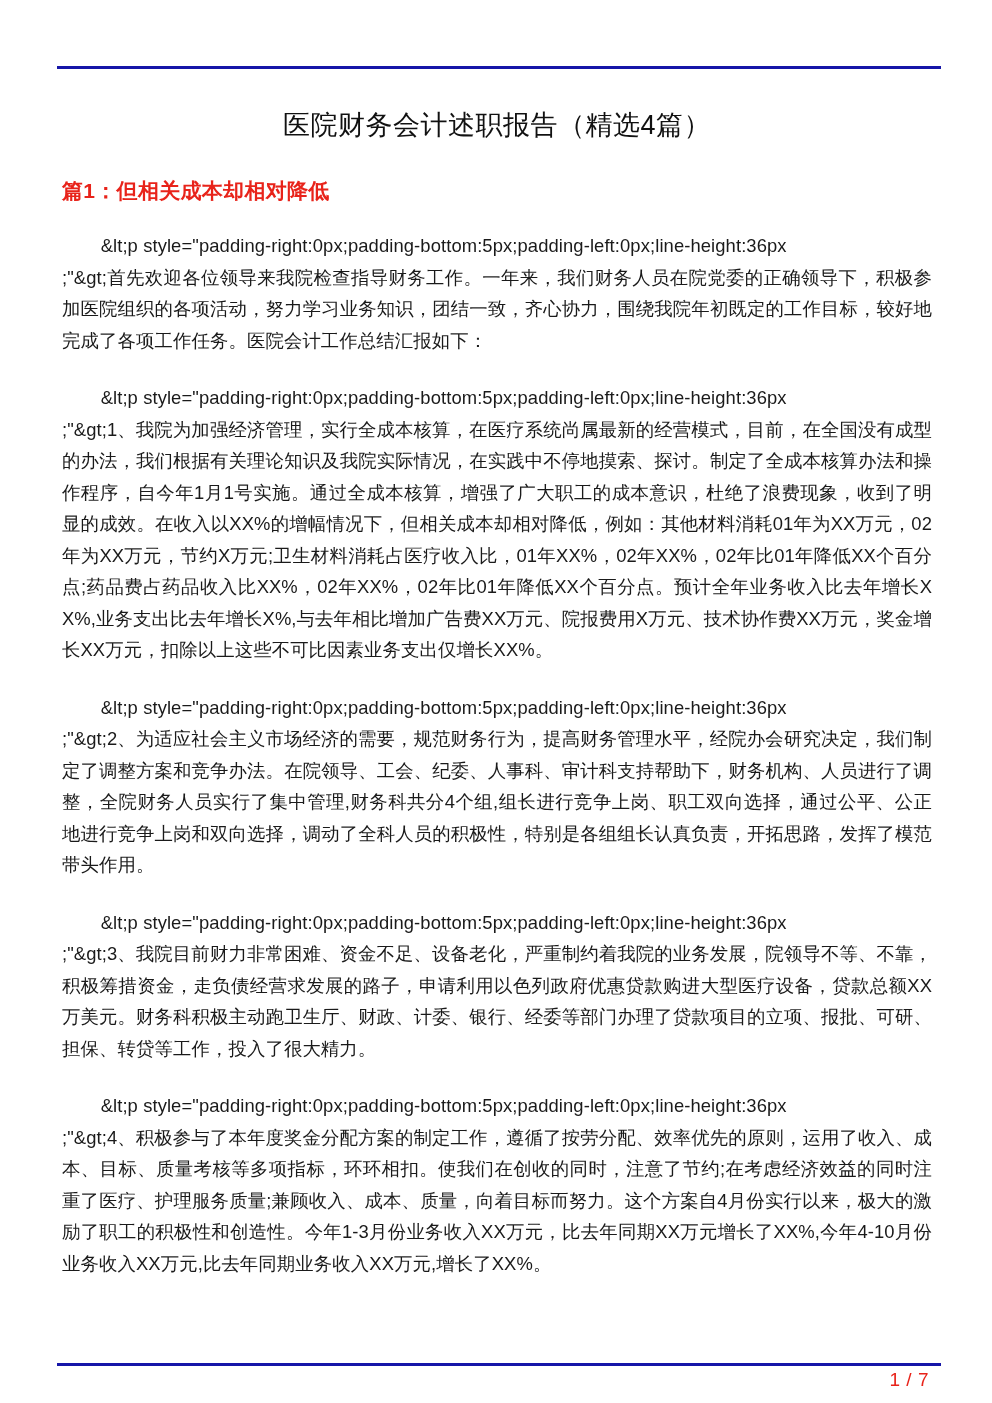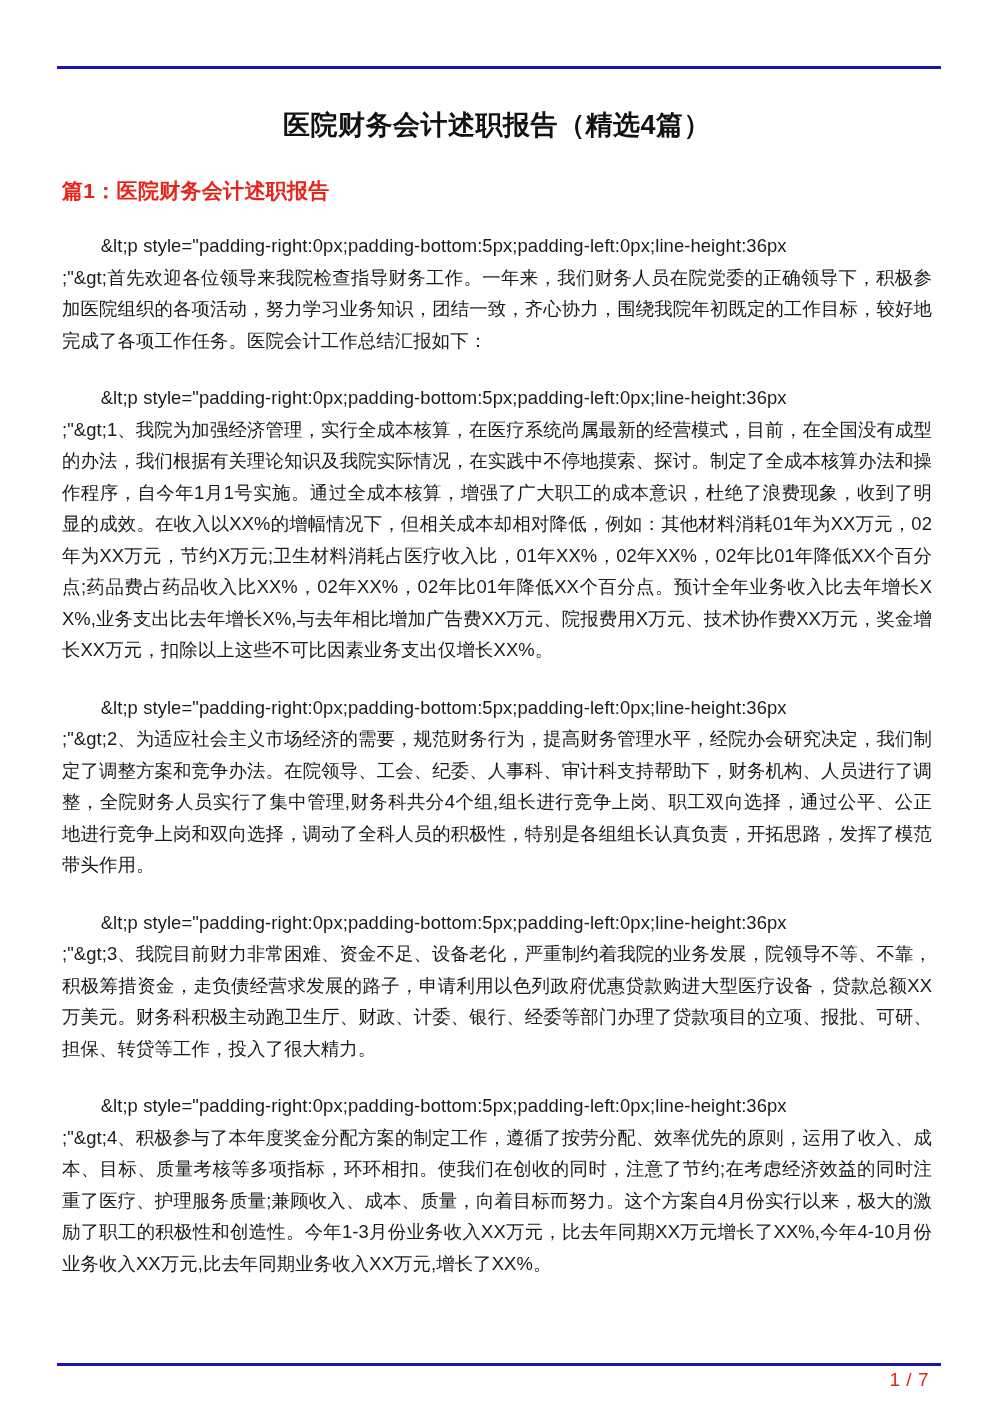--- a/index.html
+++ b/index.html
@@ -47,21 +47,21 @@
   }
   .content {
     position: absolute;
     left: 62px;
     top: 108px;
     width: 870px;
   }
   .doc-title {
     text-align: center;
     font-size: 27px;
-    font-weight: bold;
+    font-weight: normal;
     color: #111111;
     letter-spacing: 0.5px;
     margin: 0 0 34px 0;
     line-height: 1.3;
   }
   .section-heading {
     font-size: 21px;
     font-weight: bold;
     color: #e8231a;
     margin: 0 0 26px 0;
@@ -93,21 +93,21 @@
 <body>
 
 <div class="page">
 
   <div class="header-rule"></div>
 
   <div class="content">
 
     <h1 class="doc-title">医院财务会计述职报告（精选4篇）</h1>
 
-    <h2 class="section-heading">篇1：医院财务会计述职报告</h2>
+    <h2 class="section-heading">篇1：但相关成本却相对降低</h2>
 
     <p class="para-block">
       <span class="para-lead">&amp;lt;p style="padding-right:0px;padding-bottom:5px;padding-left:0px;line-height:36px</span><span class="para-body">;"&amp;gt;首先欢迎各位领导来我院检查指导财务工作。一年来，我们财务人员在院党委的正确领导下，积极参加医院组织的各项活动，努力学习业务知识，团结一致，齐心协力，围绕我院年初既定的工作目标，较好地完成了各项工作任务。医院会计工作总结汇报如下：</span>
     </p>
 
     <p class="para-block">
       <span class="para-lead">&amp;lt;p style="padding-right:0px;padding-bottom:5px;padding-left:0px;line-height:36px</span><span class="para-body">;"&amp;gt;1、我院为加强经济管理，实行全成本核算，在医疗系统尚属最新的经营模式，目前，在全国没有成型的办法，我们根据有关理论知识及我院实际情况，在实践中不停地摸索、探讨。制定了全成本核算办法和操作程序，自今年1月1号实施。通过全成本核算，增强了广大职工的成本意识，杜绝了浪费现象，收到了明显的成效。在收入以XX%的增幅情况下，但相关成本却相对降低，例如：其他材料消耗01年为XX万元，02年为XX万元，节约X万元;卫生材料消耗占医疗收入比，01年XX%，02年XX%，02年比01年降低XX个百分点;药品费占药品收入比XX%，02年XX%，02年比01年降低XX个百分点。预计全年业务收入比去年增长XX%,业务支出比去年增长X%,与去年相比增加广告费XX万元、院报费用X万元、技术协作费XX万元，奖金增长XX万元，扣除以上这些不可比因素业务支出仅增长XX%。</span>
     </p>
 
     <p class="para-block">

